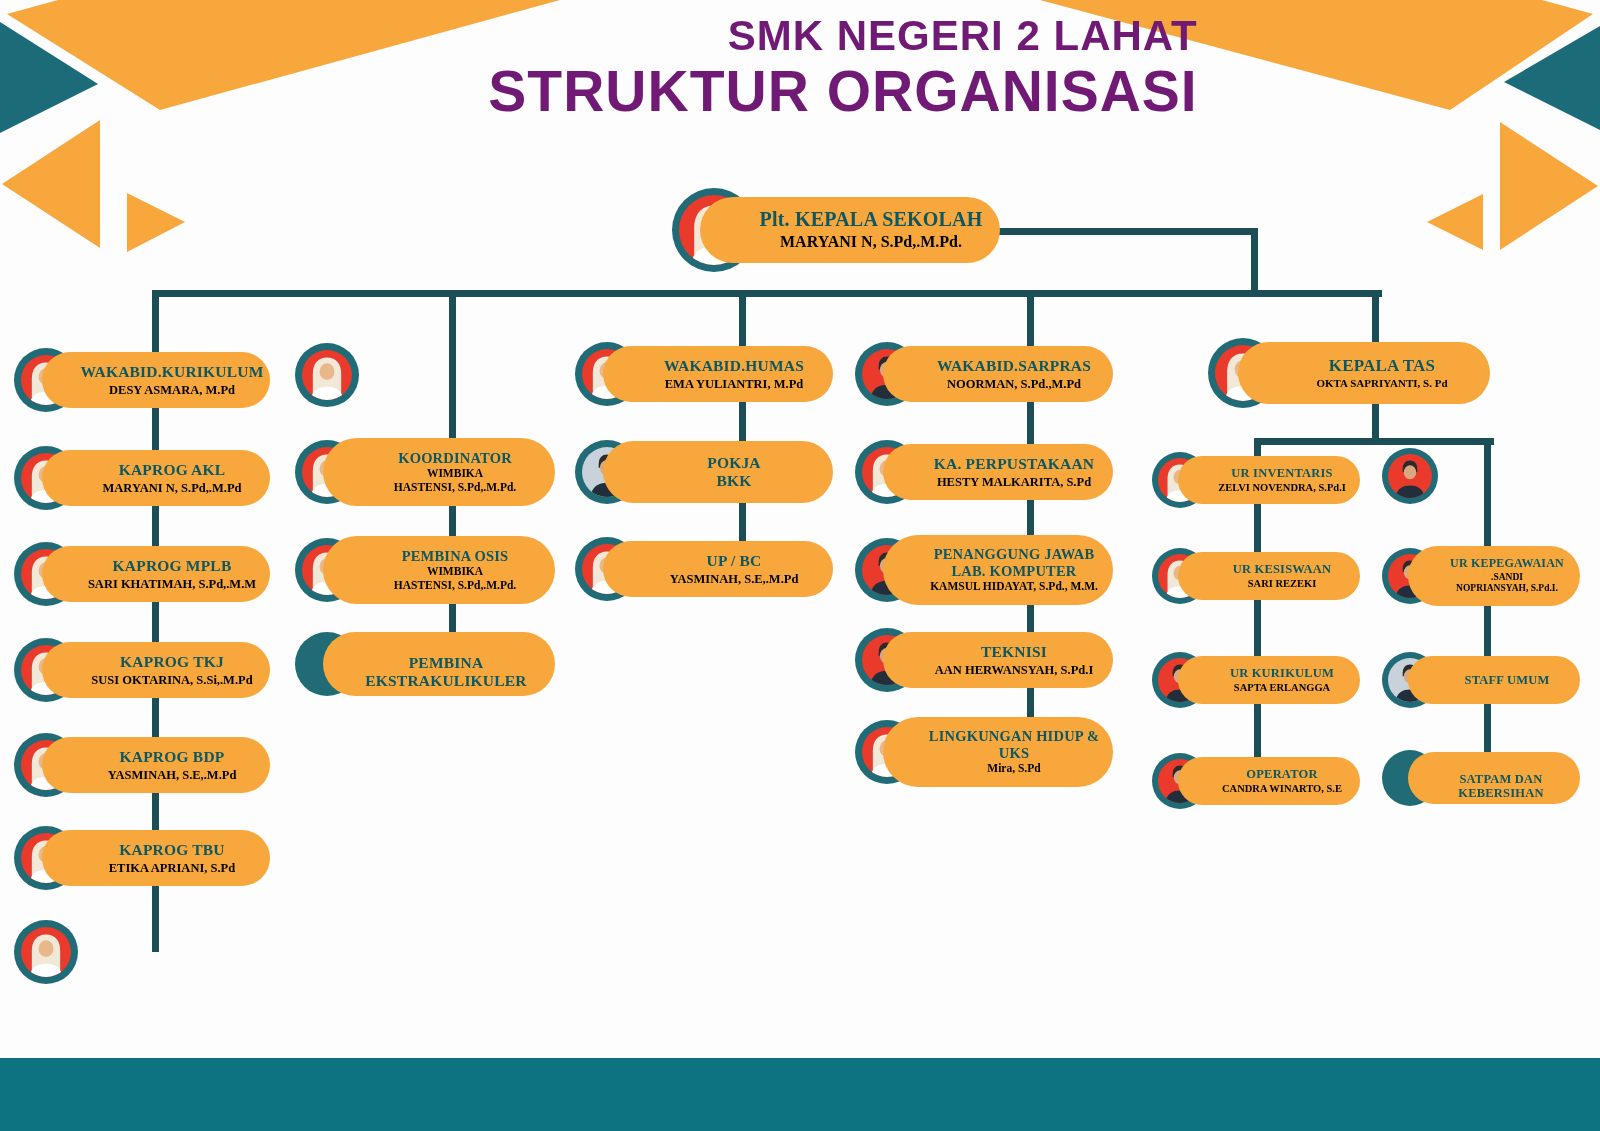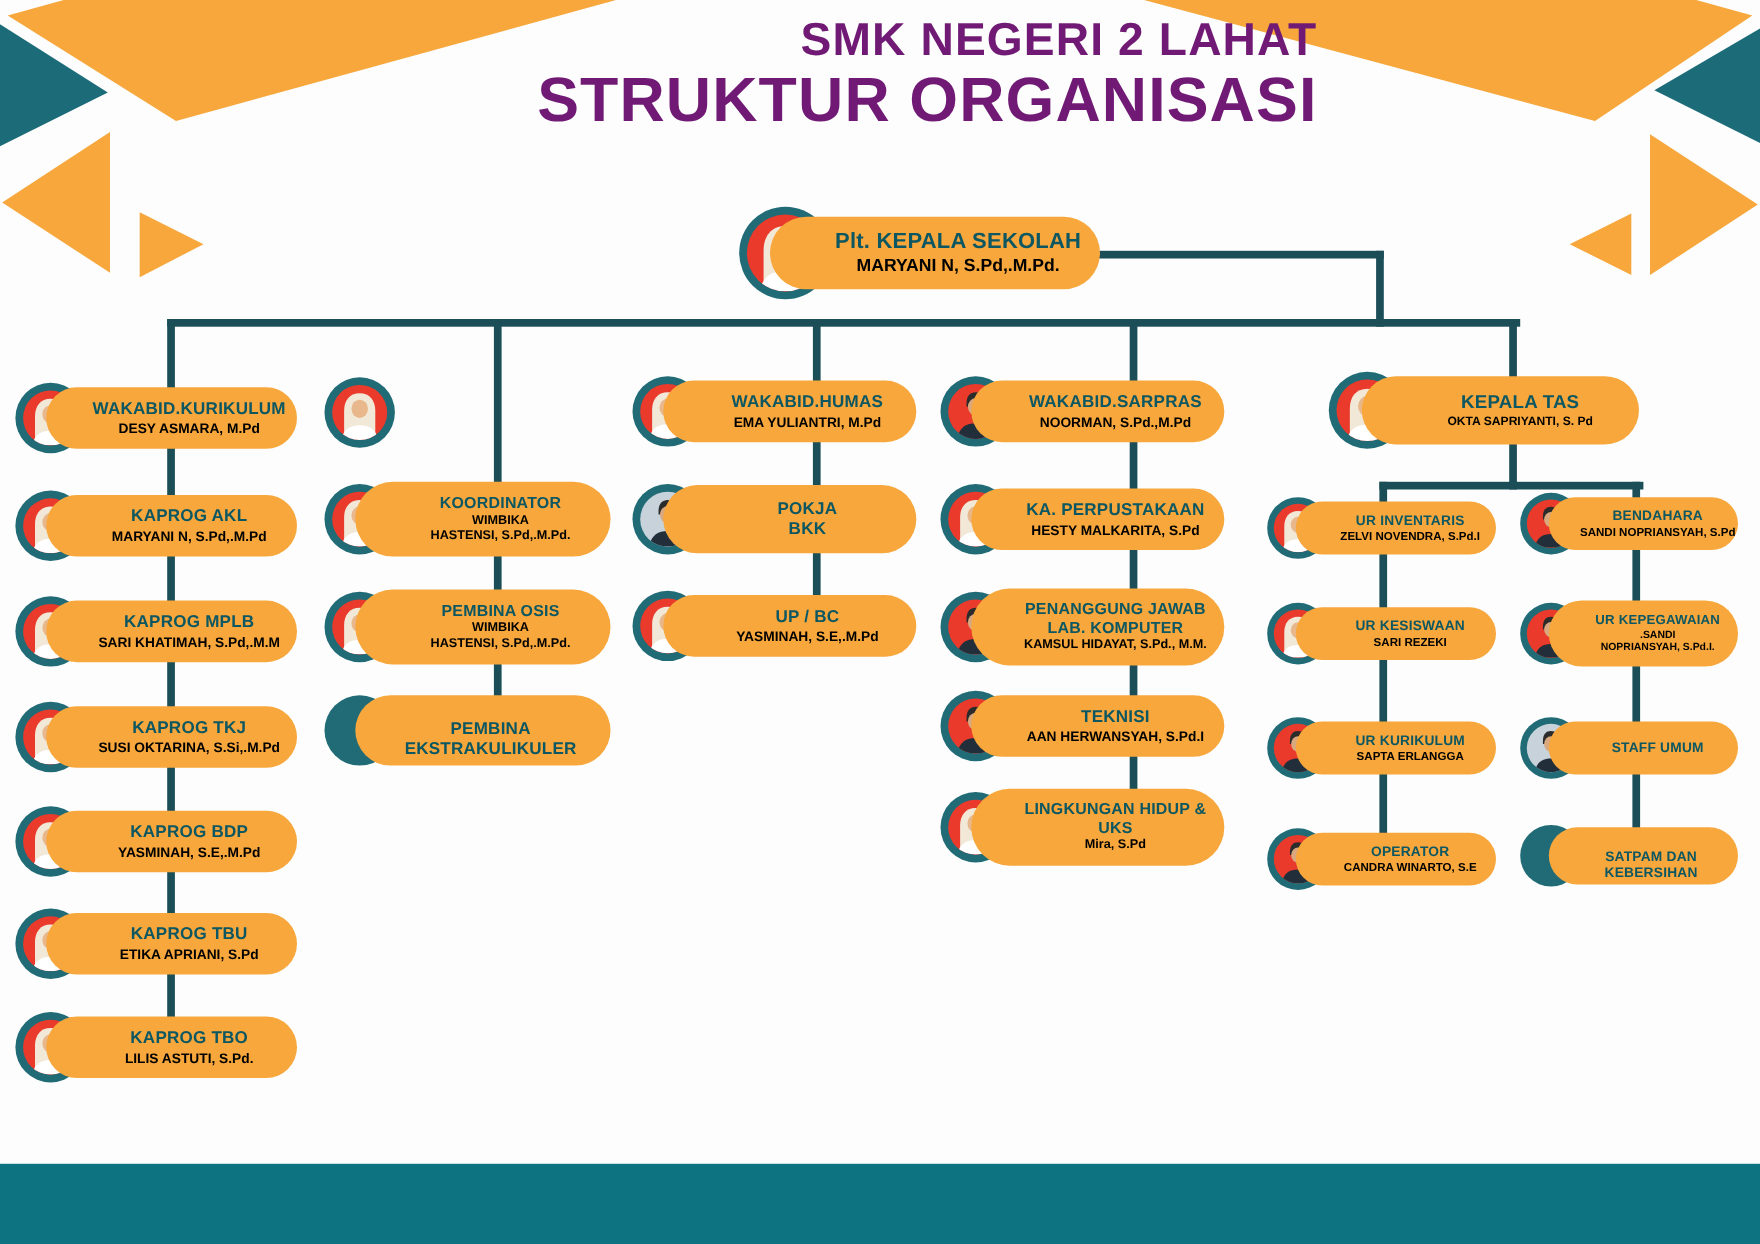--- a/index.html
+++ b/index.html
@@ -13,21 +13,21 @@
   
   .header{position:absolute;left:833px;top:12px;transform:translateX(-50%);
     text-align:right;z-index:2;width:max-content;color:#701a75;margin-left:10px;}
   .header h1{margin:0;font-size:42px;font-weight:800;letter-spacing:1px;line-height:1.15;}
   .header h2{margin:0;font-size:57px;font-weight:800;letter-spacing:1px;line-height:1.1;}
   
   .cline{position:absolute;background:#1C4E58;z-index:1;}
   
   .footer{position:absolute;left:0;top:1058px;width:1600px;height:73px;background:#0D7380;z-index:1;}
   
-  .node{position:absolute;z-index:3;}
+  .node{position:absolute;z-index:3;font-family:Liberation Serif, serif;}
   .ring{position:absolute;left:0;top:0;border-radius:50%;background:#206B76;}
   .photo{position:absolute;left:7px;top:7px;right:7px;bottom:7px;border-radius:50%;overflow:hidden;background:#EA3A2B;}
   .photo svg{position:absolute;inset:0;width:100%;height:100%;display:block;}
   .pill{position:absolute;background:#F7A73C;border-radius:999px;
     display:flex;flex-direction:column;justify-content:center;align-items:center;
     text-align:center;box-sizing:border-box;}
   .t{color:#0C5761;font-weight:800;line-height:1.15;letter-spacing:.2px;}
   .n{color:#000000;font-weight:600;line-height:1.18;margin-top:2px;}
   .t div,.n div{white-space:nowrap;}
   
@@ -228,28 +228,20 @@
     <div class="ring">
       <div class="photo">
         <svg class="av av-f" viewBox="0 0 60 60" preserveAspectRatio="xMidYMax meet">
           <path d="M30 9 C19 9 13 17 13 28 L13 52 L47 52 L47 28 C47 17 41 9 30 9 Z" fill="#F2E8D8"></path>
           <ellipse cx="30" cy="26" rx="9" ry="10" fill="#E8B88C"></ellipse>
           <path d="M10 60 C12 48 20 44 30 44 C40 44 48 48 50 60 Z" fill="#FFFFFF"></path>
         </svg>
 
       </div>
     </div>
-    <div class="pill" style="left: 28px; top: 4px; width: 228px; height: 56px;">
-      <div class="t">
-            <div>KAPROG TBO</div>
-          </div>
-      <div class="n">
-            <div>LILIS ASTUTI, S.Pd.</div>
-          </div>
-    </div>
   </div>
       <div class="node lg" style="left: 295px; top: 343px; width: 260px; height: 64px;">
     <div class="ring">
       <div class="photo">
         <svg class="av av-f" viewBox="0 0 60 60" preserveAspectRatio="xMidYMax meet">
           <path d="M30 9 C19 9 13 17 13 28 L13 52 L47 52 L47 28 C47 17 41 9 30 9 Z" fill="#F2E8D8"></path>
           <ellipse cx="30" cy="26" rx="9" ry="10" fill="#E8B88C"></ellipse>
           <path d="M10 60 C12 48 20 44 30 44 C40 44 48 48 50 60 Z" fill="#FFFFFF"></path>
         </svg>
 
@@ -575,28 +567,20 @@
     <div class="ring">
       <div class="photo">
 
         <svg class="av av-m" viewBox="0 0 60 60" preserveAspectRatio="xMidYMax meet">
           <path d="M20 21 C20 13 24 9 30 9 C36 9 40 13 40 21 L40 25 L20 25 Z" fill="#2B2B2B"></path>
           <ellipse cx="30" cy="25" rx="8.5" ry="9.5" fill="#D9A87E"></ellipse>
           <path d="M10 60 C12 47 20 43 30 43 C40 43 48 47 50 60 Z" fill="#222E3A"></path>
         </svg>
       </div>
     </div>
-    <div class="pill" style="left: 26px; top: 4px; width: 172px; height: 48px;">
-      <div class="t">
-            <div>BENDAHARA</div>
-          </div>
-      <div class="n">
-            <div>SANDI NOPRIANSYAH, S.Pd</div>
-          </div>
-    </div>
   </div>
       <div class="node sm dense" style="left: 1382px; top: 548px; width: 198px; height: 56px;">
     <div class="ring">
       <div class="photo">
 
         <svg class="av av-m" viewBox="0 0 60 60" preserveAspectRatio="xMidYMax meet">
           <path d="M20 21 C20 13 24 9 30 9 C36 9 40 13 40 21 L40 25 L20 25 Z" fill="#2B2B2B"></path>
           <ellipse cx="30" cy="25" rx="8.5" ry="9.5" fill="#D9A87E"></ellipse>
           <path d="M10 60 C12 47 20 43 30 43 C40 43 48 47 50 60 Z" fill="#222E3A"></path>
         </svg>

